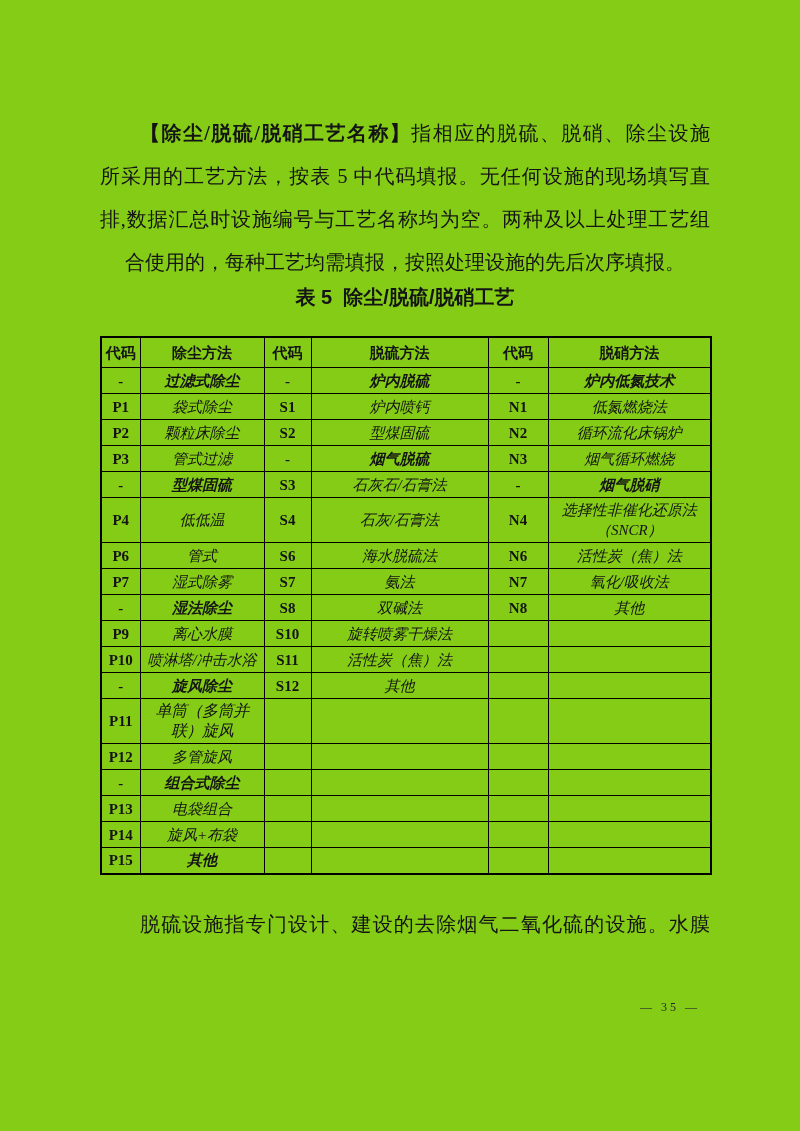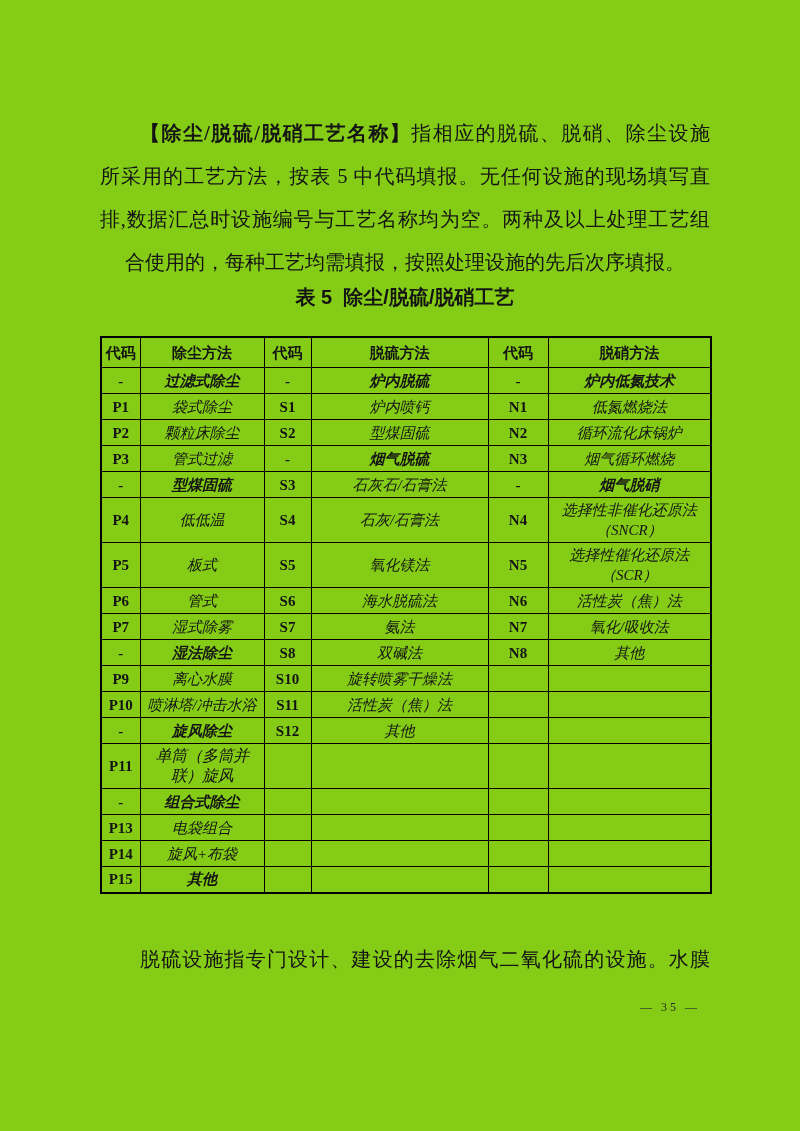--- a/index.html
+++ b/index.html
@@ -2,21 +2,21 @@
 <html><head>
 <meta charset="utf-8">
 <style>
   html,body { margin:0; padding:0; background:#ffffff; }
   .page {
     position:relative; width:800px; height:1131px; background:#84cc16;
     font-family:"Liberation Serif","DejaVu Serif",serif; color:#141414; overflow:hidden;
   }
   .para { position:absolute; left:100px; width:610px; font-size:20px; line-height:43px; }
   .p1 { top:112px; }
-  .p2 { top:938px; }
+  .p2 { top:904px;font-family:Liberation Mono, monospace; }
   .pline { text-align:justify; text-align-last:justify; }
   .lastline { text-align:center; }
   .indent { text-indent:2em; }
   .term { font-weight:bold; }
   .caption {
     position:absolute; left:100px; top:284px; width:610px; text-align:center;
     font-family:"Liberation Sans","DejaVu Sans",sans-serif; font-weight:bold;
     font-size:20px; white-space:pre;
   }
   table.codes {
@@ -118,29 +118,20 @@
         <tr>
           <td class="code">P4</td>
           <td class="method">低低温</td>
           <td class="code">S4</td>
           <td class="method">石灰/石膏法</td>
           <td class="code">N4</td>
           <td class="method">选择性非催化还原法
 （SNCR）</td>
         </tr>
         <tr>
-          <td class="code">P5</td>
-          <td class="method">板式</td>
-          <td class="code">S5</td>
-          <td class="method">氧化镁法</td>
-          <td class="code">N5</td>
-          <td class="method">选择性催化还原法
-（SCR）</td>
-        </tr>
-        <tr>
           <td class="code">P6</td>
           <td class="method">管式</td>
           <td class="code">S6</td>
           <td class="method">海水脱硫法</td>
           <td class="code">N6</td>
           <td class="method">活性炭（焦）法</td>
         </tr>
         <tr>
           <td class="code">P7</td>
           <td class="method">湿式除雾</td>
@@ -183,20 +174,28 @@
         </tr>
         <tr>
           <td class="code">P11</td>
           <td class="method fit">单筒（多筒并联）旋风</td>
           <td class="code"></td>
           <td class="method"></td>
           <td class="code"></td>
           <td class="method"></td>
         </tr>
         <tr>
+          <td class="code">P12</td>
+          <td class="method">多管旋风</td>
+          <td class="code"></td>
+          <td class="method"></td>
+          <td class="code"></td>
+          <td class="method"></td>
+        </tr>
+        <tr>
           <td class="code">-</td>
           <td class="method boldcell">组合式除尘</td>
           <td class="code"></td>
           <td class="method"></td>
           <td class="code"></td>
           <td class="method"></td>
         </tr>
         <tr>
           <td class="code">P13</td>
           <td class="method">电袋组合</td>

